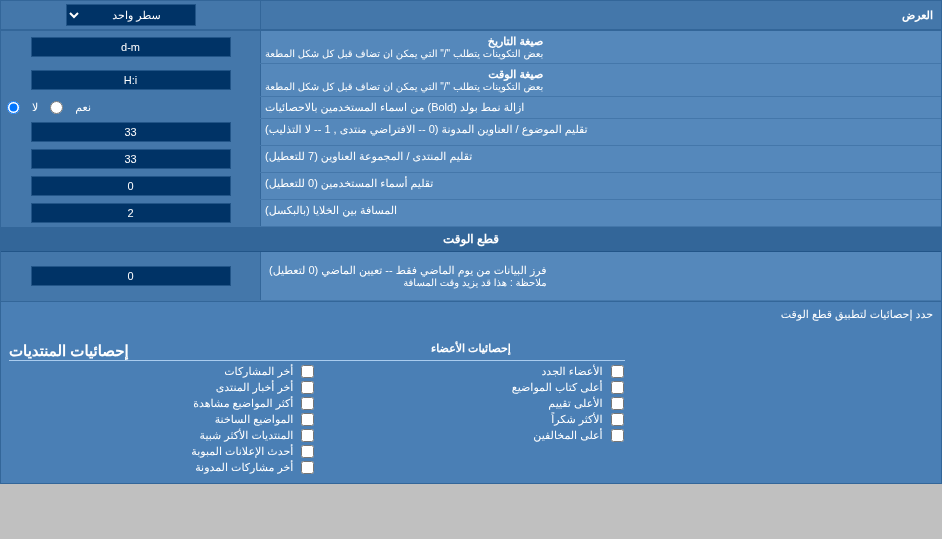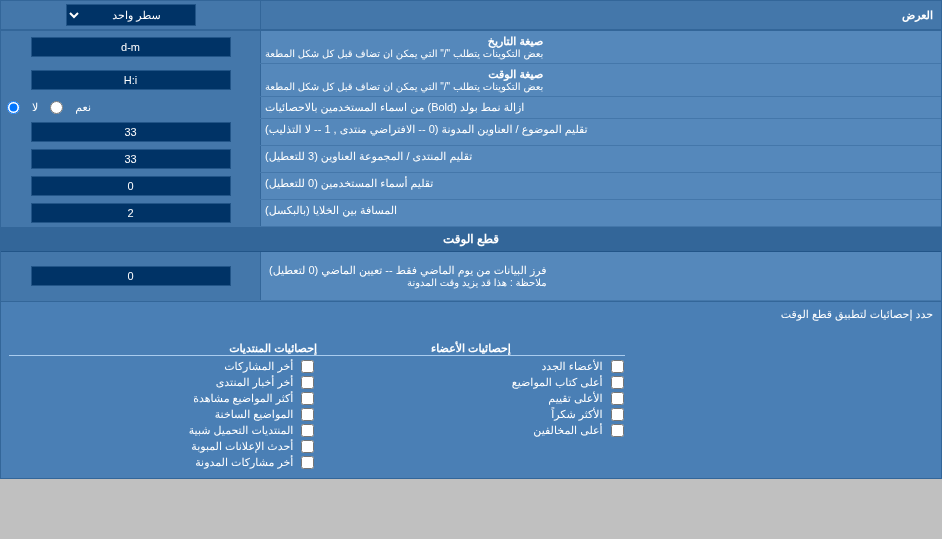--- a/index.html
+++ b/index.html
@@ -210,21 +210,21 @@
     <div class="row-label">
       <div>تقليم الموضوع / العناوين المدونة (0 -- الافتراضي منتدى , 1 -- لا التذليب)</div>
     </div>
     <div class="row-control">
       <input class="input-field" type="text" value="33" style="">
     </div>
   </div>
 
   <div class="row">
     <div class="row-label">
-      <div>تقليم المنتدى / المجموعة العناوين (3 للتعطيل)</div>
+      <div>تقليم المنتدى / المجموعة العناوين (7 للتعطيل)</div>
     </div>
     <div class="row-control">
       <input class="input-field" type="text" value="33" style="">
     </div>
   </div>
 
   <div class="row">
     <div class="row-label">
       <div>تقليم أسماء المستخدمين (0 للتعطيل)</div>
     </div>
@@ -243,38 +243,38 @@
   </div>
 
   <div class="section-header">
     <span>قطع الوقت</span>
   </div>
 
   <div class="bottom-row">
     <div class="bottom-label">
       <div style="text-align:right;">
         <div>فرز البيانات من يوم الماضي فقط -- تعيين الماضي (0 لتعطيل)</div>
-        <div style="font-size:10px;">ملاحظة : هذا قد يزيد وقت المدونة</div>
+        <div style="font-size:10px;">ملاحظة : هذا قد يزيد وقت المسافة</div>
       </div>
     </div>
     <div class="bottom-control">
       <input class="input-field" type="text" value="0" style="">
     </div>
   </div>
 
   <div class="stats-section">
 
     <div style="display:flex; margin-bottom:21px;">
       <div style="flex:1; color:#fff; font-size:11px; text-align:right;">حدد إحصائيات لتطبيق قطع الوقت</div>
     </div>
 
     <div style="display:flex; margin-bottom:4px;">
       <div style="flex:1;"></div>
       <div style="flex:1; color:#fff; font-size:11px; font-weight:bold; text-align:center; border-bottom:1px solid #aaccee;">إحصائيات الأعضاء</div>
-      <div style="flex:1; color:#fff; font-size:11px; font-weight:bold; text-align:right; border-bottom:1px solid #aaccee;">إحصائيات المنتديات</div>
+      <div style="flex:1; color:#fff; font-size:15px; font-weight:bold; text-align:left; border-bottom:1px solid #aaccee;">إحصائيات المنتديات</div>
     </div>
 
     <div style="display:flex; gap:4px;">
 
       <div style="flex:1;"></div>
 
       <div class="stats-col">
         <div class="stats-item">
           <input type="checkbox" style="">
           <label>الأعضاء الجدد</label>
@@ -309,21 +309,21 @@
         <div class="stats-item">
           <input type="checkbox" style="">
           <label>أكثر المواضيع مشاهدة</label>
         </div>
         <div class="stats-item">
           <input type="checkbox" style="">
           <label>المواضيع الساخنة</label>
         </div>
         <div class="stats-item">
           <input type="checkbox" style="">
-          <label>المنتديات التحميل شبية</label>
+          <label>المنتديات الأكثر شبية</label>
         </div>
         <div class="stats-item">
           <input type="checkbox" style="">
           <label>أحدث الإعلانات المبوبة</label>
         </div>
         <div class="stats-item">
           <input type="checkbox" style="">
           <label>أخر مشاركات المدونة</label>
         </div>
       </div>

